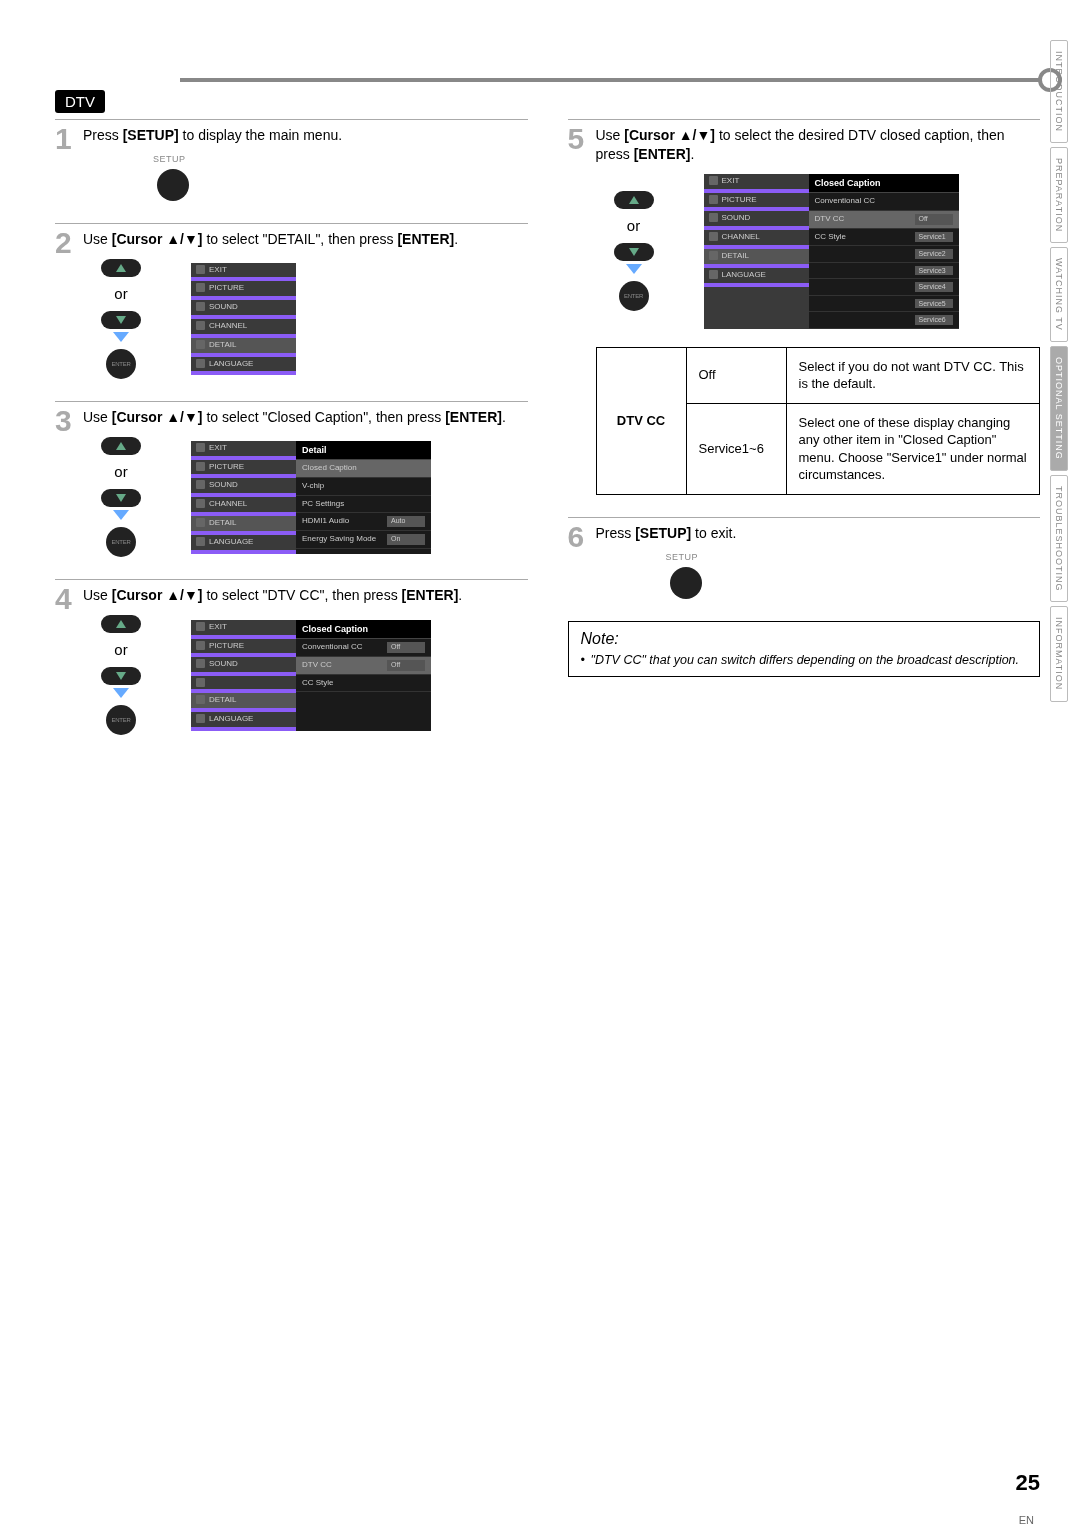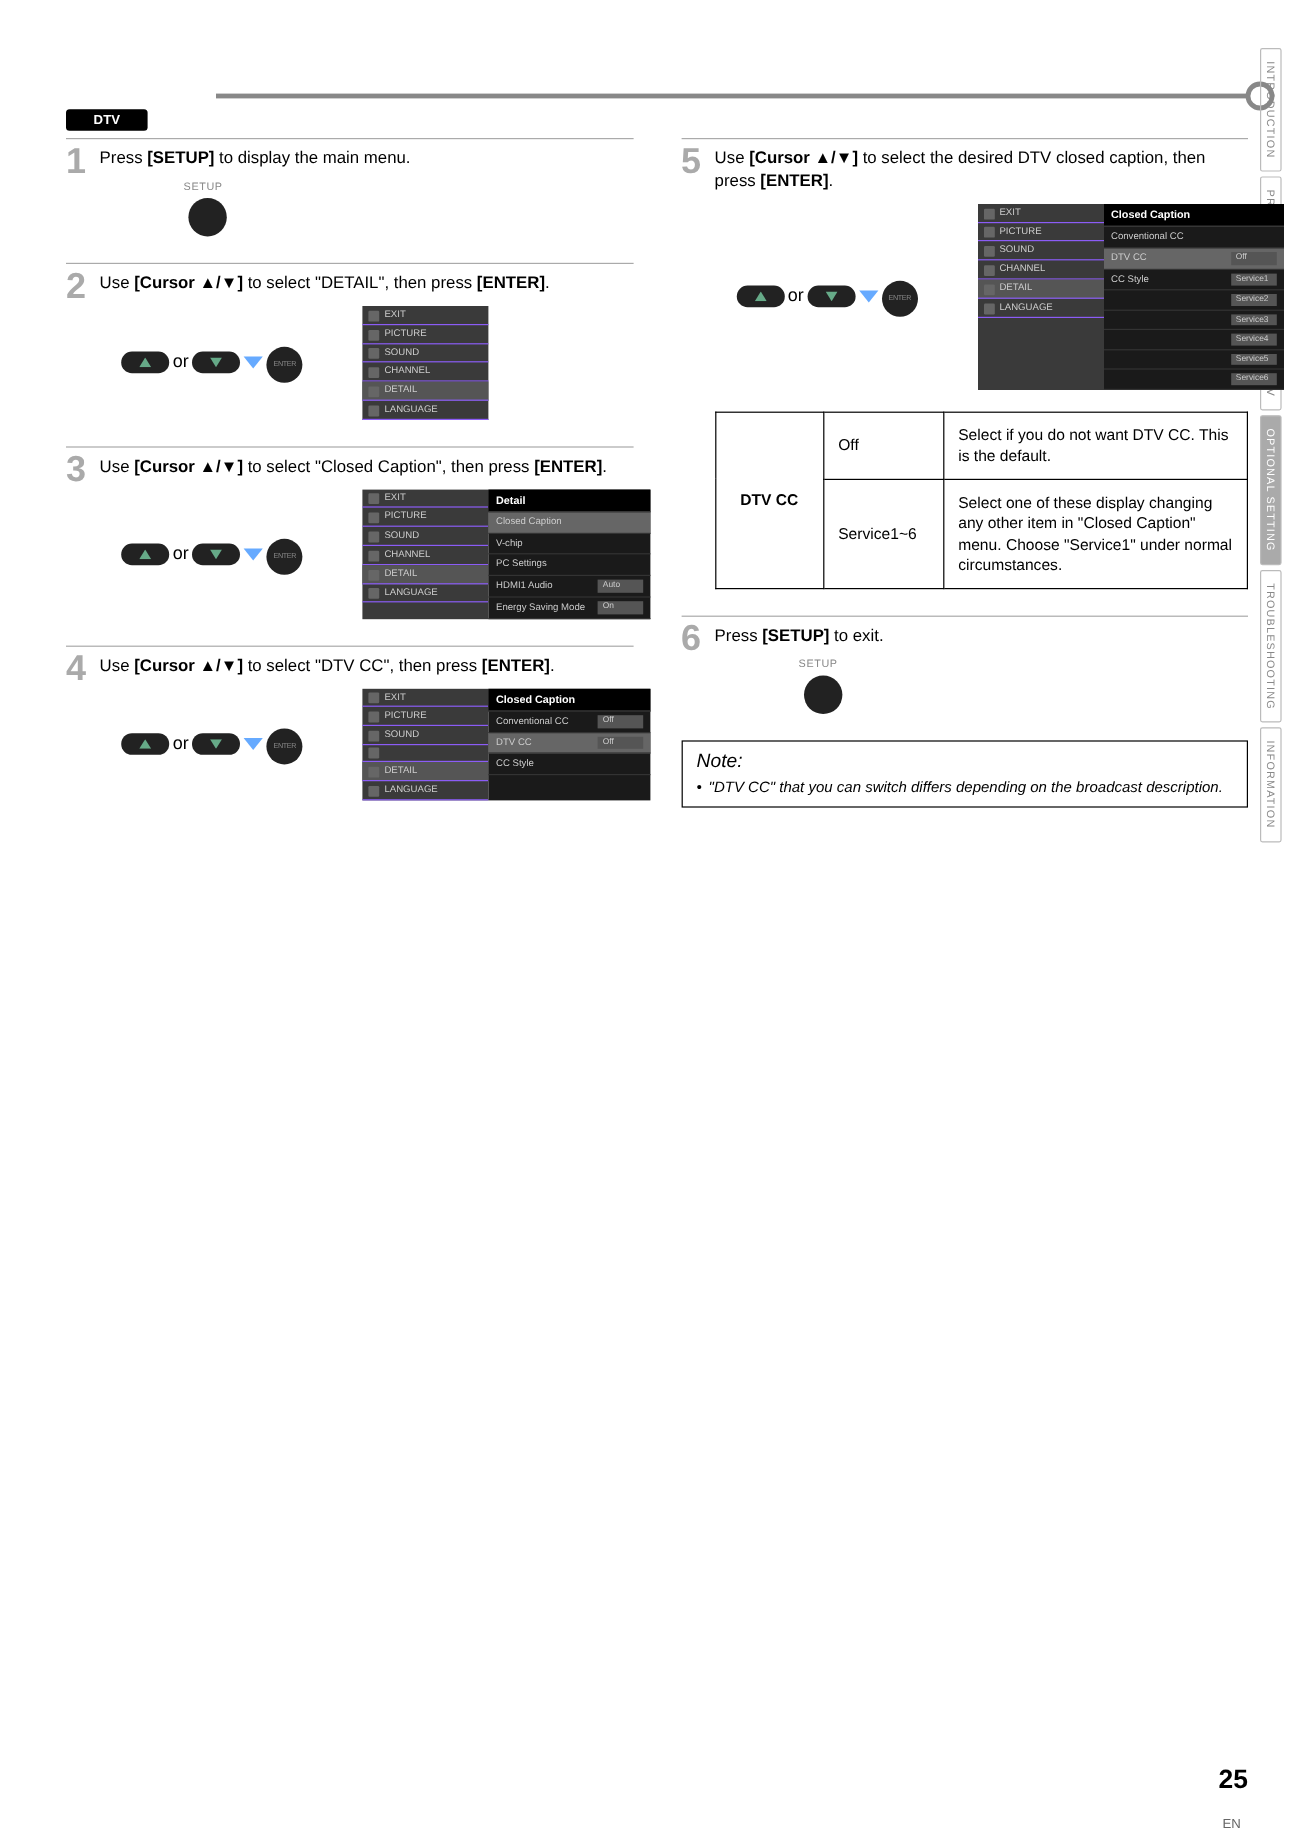--- a/index.html
+++ b/index.html
@@ -2,40 +2,40 @@
 <html><head>
 <meta charset="utf-8">
 <style>
 *{box-sizing:border-box;margin:0;padding:0}
 body{font-family:Arial,Helvetica,sans-serif;background:#fff;width:1080px;height:1526px;position:relative}
 .page{padding:90px 40px 40px 55px;position:relative}
 .top-circle{position:absolute;right:18px;top:68px;width:24px;height:24px;border:4px solid #888;border-radius:50%;background:#fff}
 .top-line{position:absolute;right:30px;top:78px;width:870px;height:4px;background:#888}
 .title{font-family:'Segoe UI',Arial,sans-serif;font-weight:bold;font-size:27px;border-bottom:2px solid #000;display:inline-block;padding-bottom:2px;margin-bottom:25px}
 .check{display:inline-block;margin-right:6px;font-size:25px;vertical-align:middle}
-.dtv-badge{background:#000;color:#fff;font-size:11px;font-weight:bold;padding:3px 23px;border-radius:3px;display:inline-block;margin-bottom:6px}
+.dtv-badge{background:#000;color:#fff;font-size:15px;font-weight:normal;padding:3px 10px;border-radius:3px;display:inline-block;margin-bottom:6px}
 .intro{font-size:14px;font-weight:bold;line-height:1.25;max-width:420px;margin-bottom:24px}
 .cols{display:flex;gap:40px}
 .col{flex:1;min-width:0}
 .step{border-top:1px solid #aaa;padding-top:6px;margin-bottom:22px;position:relative}
 .step-num{position:absolute;left:0;top:2px;font-size:30px;font-weight:bold;color:#aaa;font-family:Arial}
 .step-body{margin-left:28px;font-size:14px;line-height:1.35}
 .setup-lbl{font-size:9px;color:#888;margin:8px 0 4px 70px;width:40px;letter-spacing:0.5px}
 .round-btn{width:32px;height:32px;background:#222;border-radius:50%;margin-left:74px}
 .remote-cluster{margin:10px 0 0 18px;display:flex;align-items:center;gap:50px}
-.remote-btns{display:flex;flex-direction:row;align-items:center;gap:3px}
+.remote-btns{display:flex;flex-direction:column;align-items:center;gap:3px}
 .pill{width:40px;height:18px;background:#222;border-radius:10px;display:flex;align-items:center;justify-content:center}
 .pill svg{width:10px;height:8px;fill:#6a8}
 .tri{width:0;height:0;border-left:8px solid transparent;border-right:8px solid transparent}
 .tri-down{border-top:10px solid #6af}
 .or-txt{font-size:15px;margin:4px 0}
 .enter-btn{width:30px;height:30px;background:#222;border-radius:50%;margin-top:4px;display:flex;align-items:center;justify-content:center}
 .enter-txt{font-size:6px;color:#888;letter-spacing:-0.3px}
 .osd{background:#3a3a3a;width:105px;font-size:8px;color:#ccc}
-.osd-item{display:flex;align-items:flex-end;gap:4px;padding:2px 5px;border-bottom:1px solid #8b5cf6}
+.osd-item{display:flex;align-items:flex-start;gap:4px;padding:2px 5px;border-bottom:4px solid #8b5cf6}
 .osd-item.sel{background:#555}
 .osd-ico{width:9px;height:9px;background:#666;border-radius:1px;display:inline-block}
 .osd-wide{display:flex;font-size:8px;color:#ccc}
 .osd-right{background:#1a1a1a;padding:0;flex:1}
 .osd-head{background:#000;color:#fff;font-weight:bold;padding:3px 6px;font-size:9px;border-bottom:1px solid #444}
 .osd-row{display:flex;justify-content:space-between;padding:3px 6px;border-bottom:1px solid #333}
 .osd-row.hl{background:#666}
 .val-badge{background:#555;padding:0px 4px;font-size:7px;min-width:38px;text-align:left}
 .note-box{border:1px solid #000;padding:8px 12px;margin-top:18px}
 .note-h{font-style:italic;font-weight:normal;font-size:16px;margin-bottom:4px}

